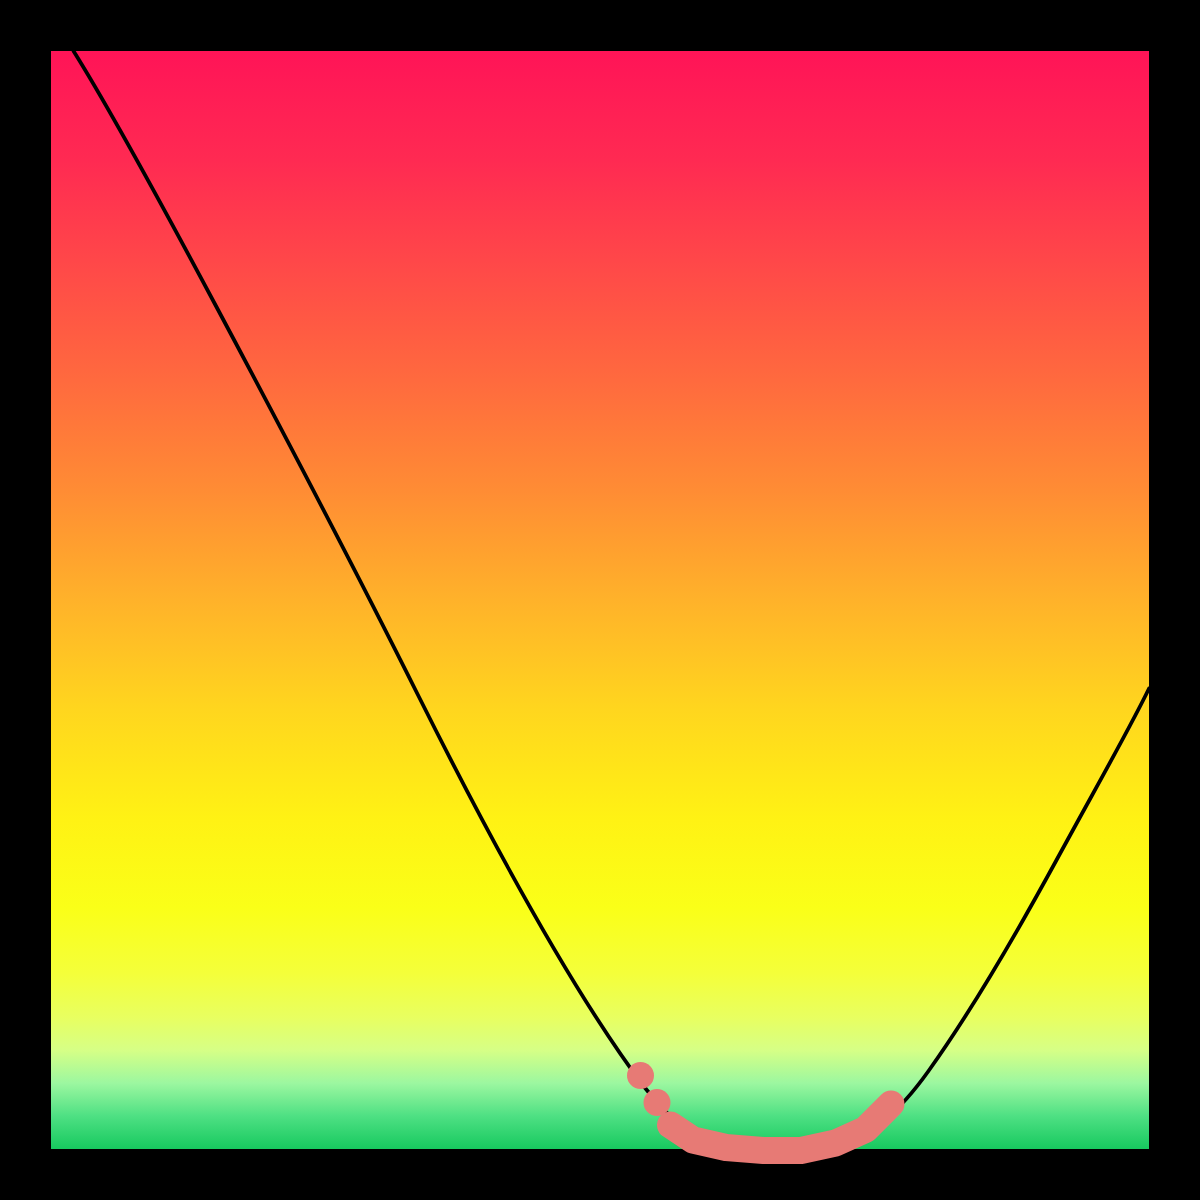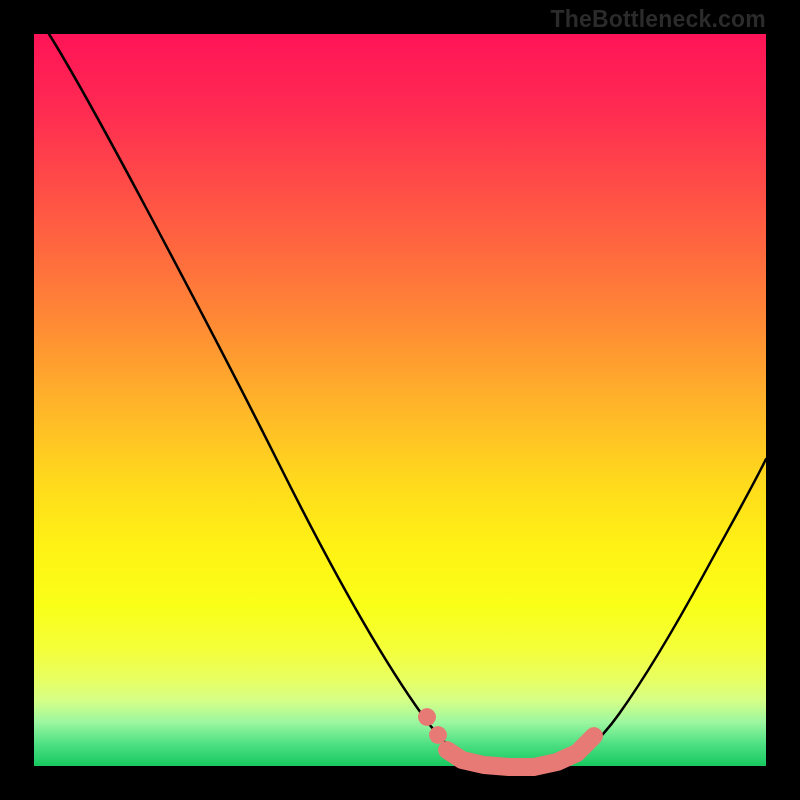--- a/index.html
+++ b/index.html
@@ -79,21 +79,20 @@
   }
   .pink-dot {
     fill: #e77a75;
   }
 </style>
 </head>
 <body>
 
 <div class="frame">
 
-  <div class="attribution">TheBottleneck.com</div>
 
   <div class="plot-area">
     <svg class="curve-svg" viewBox="0 0 732 732">
 
       <path class="curve-line" d="M 15 0
                C 40 40, 70 95, 110 170
                C 150 245, 195 330, 245 430
                C 300 540, 350 630, 395 690
                C 415 715, 428 726, 450 730
                C 475 734, 500 734, 525 728

